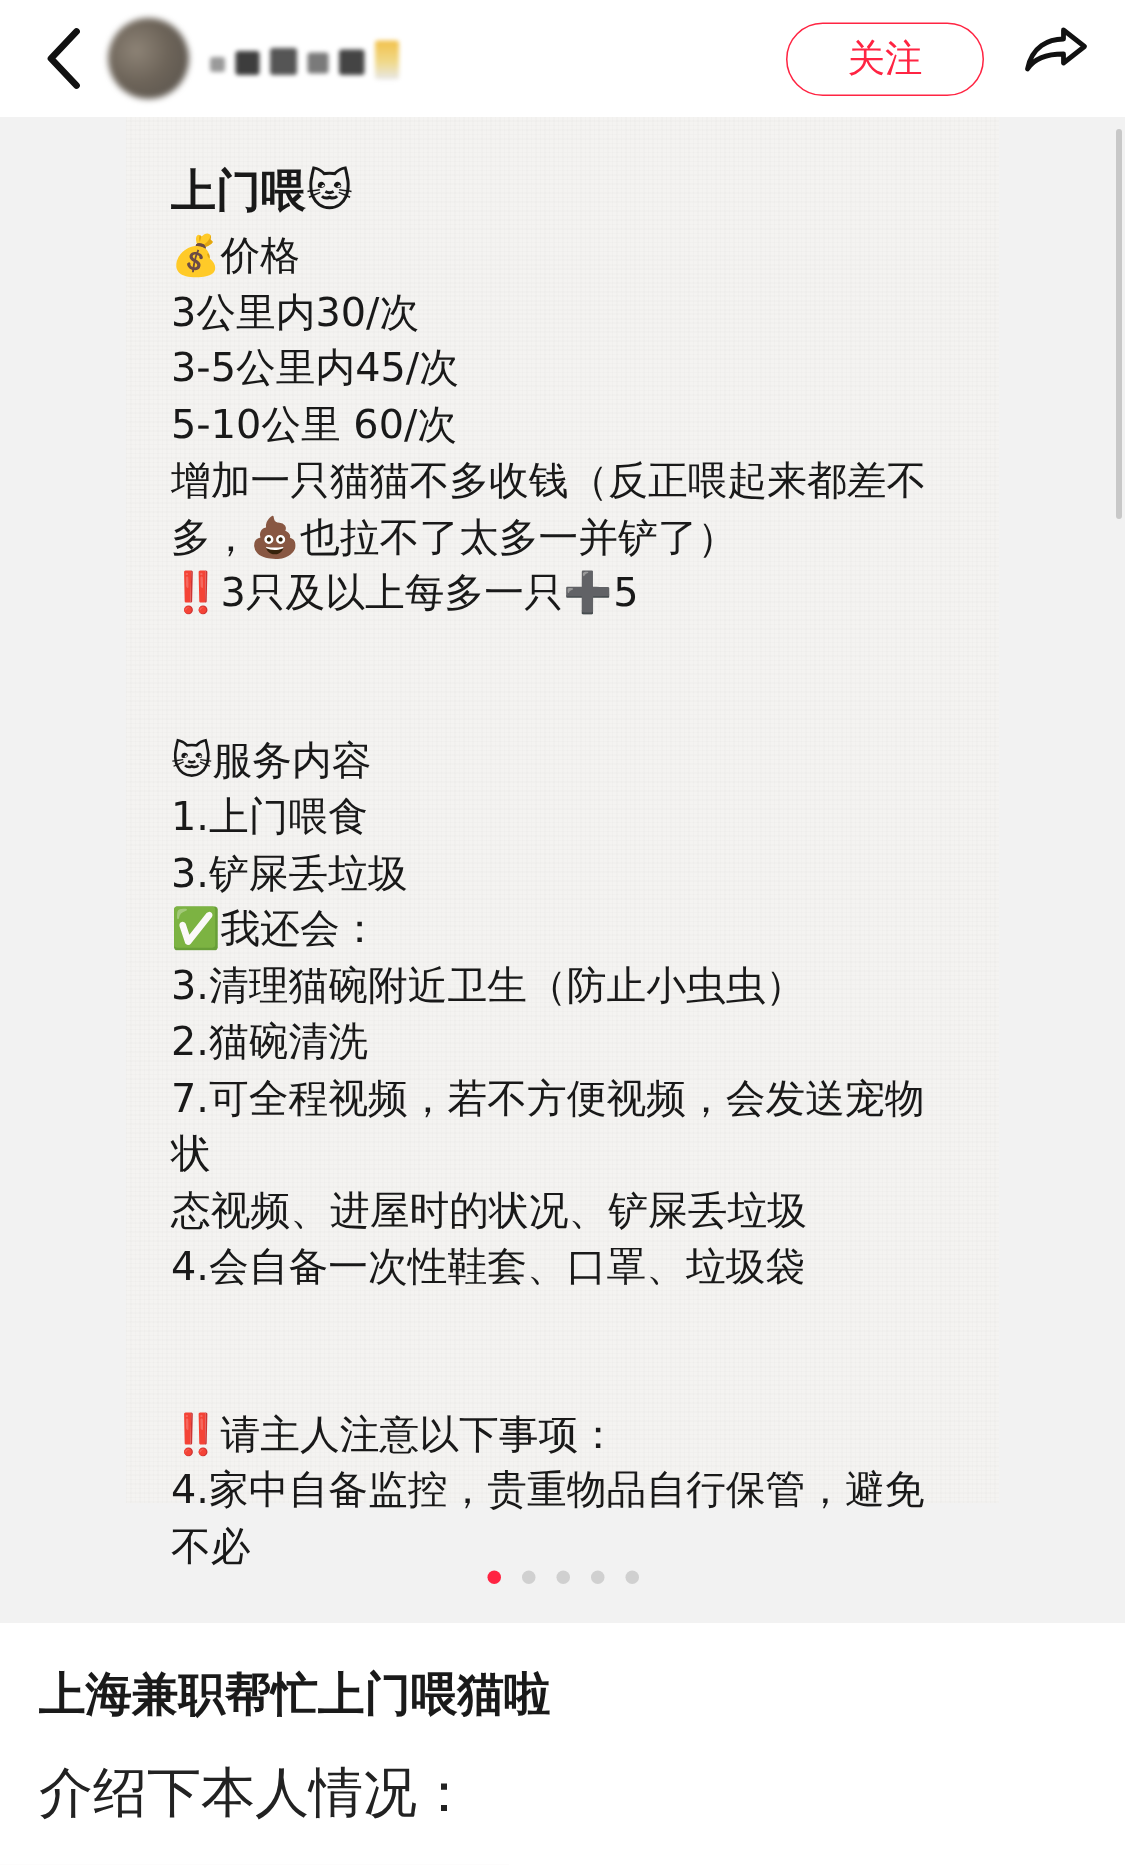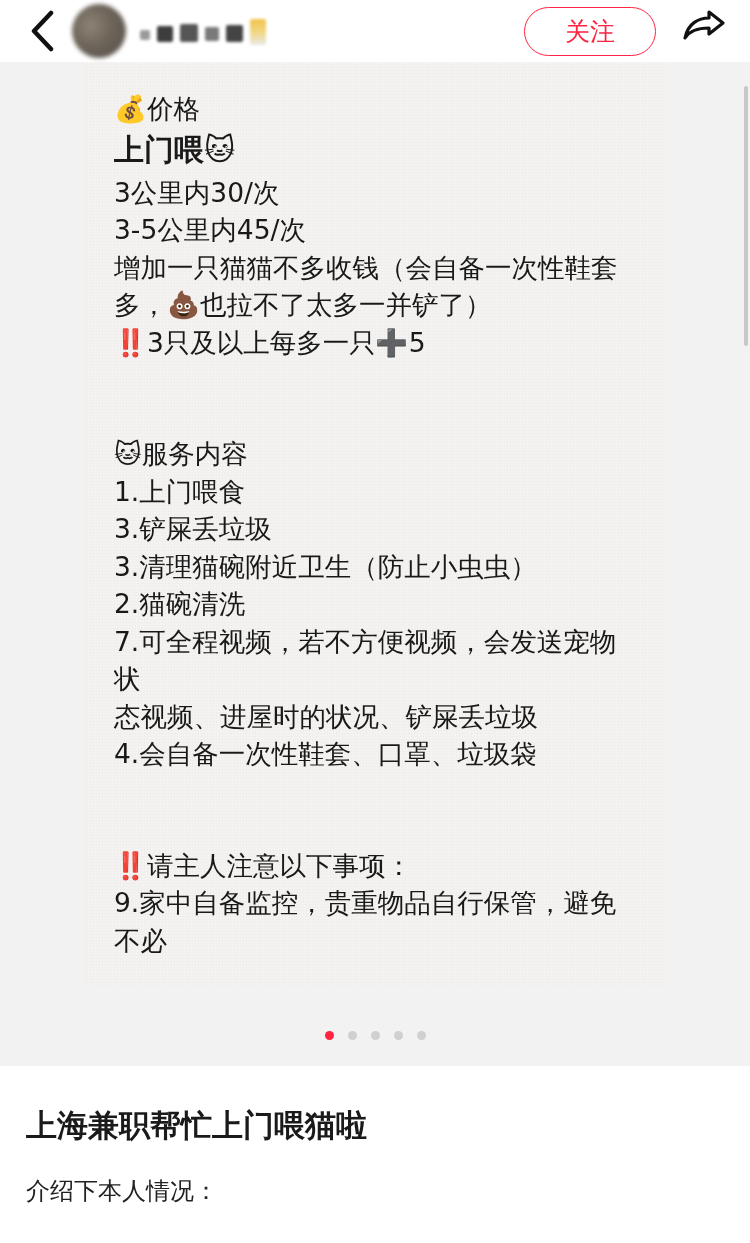--- a/index.html
+++ b/index.html
@@ -10,21 +10,21 @@
   body {
     width: 750px;
     height: 1243px;
     font-family: "Liberation Sans", sans-serif;
     overflow: hidden;
     position: relative;
   }
 
   
   .topbar {
-    height: 62px;
+    height: 78px;
     display: flex;
     align-items: center;
     padding: 0 20px;
     box-sizing: border-box;
     background: #ffffff;
     position: relative;
   }
   .back-btn {
     width: 44px;
     height: 44px;
@@ -147,24 +147,24 @@
 
   
   .content {
     padding: 26px 26px 0 26px;
   }
   .post-title {
     font-size: 31px;
     font-weight: bold;
     color: #1a1a1a;
     line-height: 44px;
-    margin: 12px 0 22px 0;
+    margin: 0 0 22px 0;
   }
   .post-para {
-    font-size: 24px;
+    font-size: 36px;
     color: #222;
     line-height: 42px;
     margin: 0;
   }
   .scrollbar {
     position: absolute;
     right: 2px;
     top: 86px;
     width: 4px;
     height: 260px;
@@ -206,41 +206,43 @@
       <svg width="44" height="38" viewBox="0 0 44 38" fill="none">
         <path d="M3 28 C6 13 17 8 27 8 L27 2 L41 13 L27 24 L27 18 C17 18 8 20 3 28 Z" stroke="#111" stroke-width="3.2" stroke-linejoin="round" fill="none"></path>
       </svg>
     </span>
   </div>
 </div>
 
 <div class="media">
 
   <div class="note-sheet">
+    <div class="ln title em">上门喂🐱</div>
     <div class="ln em">💰价格</div>
-    <div class="ln title em">上门喂🐱</div>
     <div class="ln em">3公里内30/次</div>
     <div class="ln em">3-5公里内45/次</div>
-    <div class="ln em">增加一只猫猫不多收钱（会自备一次性鞋套</div>
+    <div class="ln em">5-10公里 60/次</div>
+    <div class="ln em">增加一只猫猫不多收钱（反正喂起来都差不</div>
     <div class="ln em">多，💩也拉不了太多一并铲了）</div>
     <div class="ln em">‼️3只及以上每多一只➕5</div>
     <div class="gap"></div>
     <div class="gap"></div>
     <div class="ln em">🐱服务内容</div>
     <div class="ln em">1.上门喂食</div>
     <div class="ln em">3.铲屎丢垃圾</div>
+    <div class="ln em">✅我还会：</div>
     <div class="ln em">3.清理猫碗附近卫生（防止小虫虫）</div>
     <div class="ln em">2.猫碗清洗</div>
     <div class="ln em">7.可全程视频，若不方便视频，会发送宠物状</div>
     <div class="ln em">态视频、进屋时的状况、铲屎丢垃圾</div>
     <div class="ln em">4.会自备一次性鞋套、口罩、垃圾袋</div>
     <div class="gap"></div>
     <div class="gap"></div>
     <div class="ln em">‼️请主人注意以下事项：</div>
-    <div class="ln em">9.家中自备监控，贵重物品自行保管，避免不必</div>
+    <div class="ln em">4.家中自备监控，贵重物品自行保管，避免不必</div>
 
   </div>
 
   <div class="dots">
     <span class="dot active"></span>
     <span class="dot"></span>
     <span class="dot"></span>
     <span class="dot"></span>
     <span class="dot"></span>
   </div>

